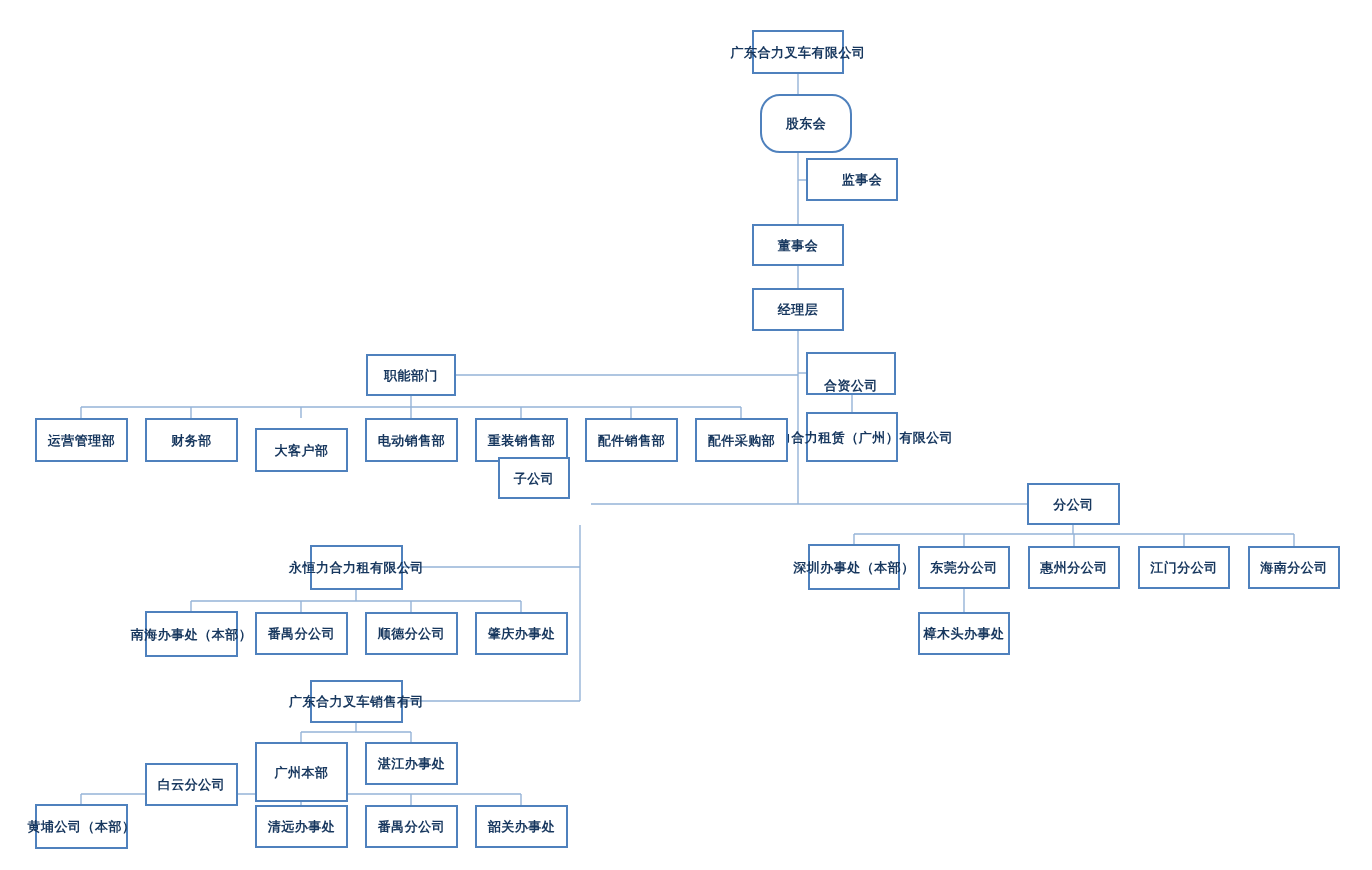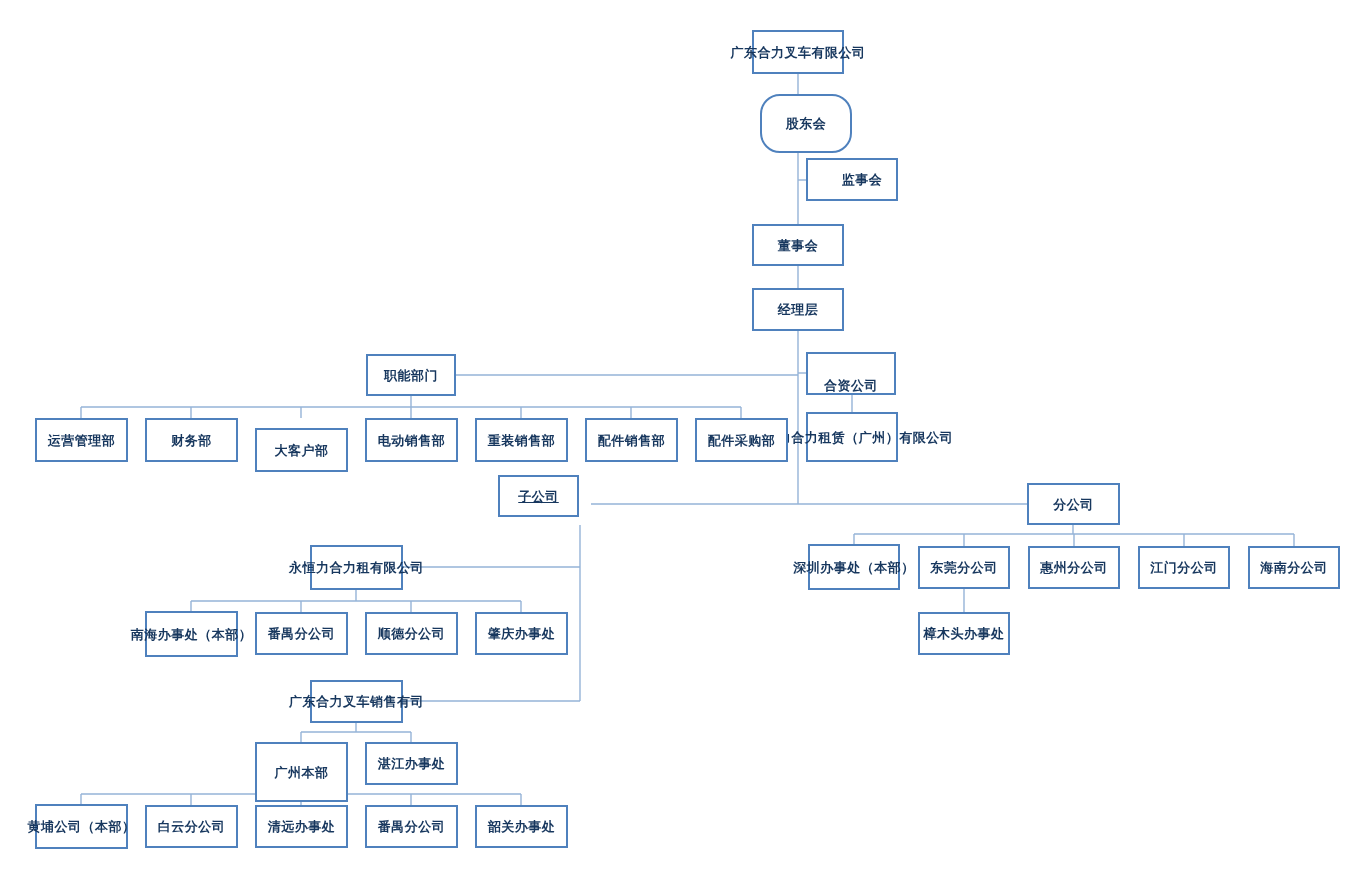--- a/index.html
+++ b/index.html
@@ -120,21 +120,21 @@
     </div>
     <div class="node" style="left: 475px; top: 418px; width: 93px; height: 44px;">
       <div class="node-line">重装销售部</div>
     </div>
     <div class="node" style="left: 585px; top: 418px; width: 93px; height: 44px;">
       <div class="node-line">配件销售部</div>
     </div>
     <div class="node" style="left: 695px; top: 418px; width: 93px; height: 44px;">
       <div class="node-line">配件采购部</div>
     </div>
-    <div class="node" style="left: 498px; top: 475px; width: 81px; height: 42px; text-decoration: underline;">
+    <div class="node" style="left: 498px; top: 457px; width: 72px; height: 42px;">
       <div class="node-line">子公司</div>
     </div>
     <div class="node" style="left: 1027px; top: 483px; width: 93px; height: 42px;">
       <div class="node-line">分公司</div>
     </div>
     <div class="node" style="left: 808px; top: 544px; width: 92px; height: 46px;">
       <div class="node-line">深圳办事处</div>
       <div class="node-line">（本部）</div>
     </div>
     <div class="node" style="left: 918px; top: 546px; width: 92px; height: 43px;">
@@ -176,21 +176,21 @@
     <div class="node" style="left: 255px; top: 742px; width: 93px; height: 60px;">
       <div class="node-line">广州本部</div>
     </div>
     <div class="node" style="left: 365px; top: 742px; width: 93px; height: 43px;">
       <div class="node-line">湛江办事处</div>
     </div>
     <div class="node" style="left: 35px; top: 804px; width: 93px; height: 45px;">
       <div class="node-line">黄埔公司</div>
       <div class="node-line">（本部）</div>
     </div>
-    <div class="node" style="left: 145px; top: 805px; width: 93px; height: 43px;">
+    <div class="node" style="left: 145px; top: 763px; width: 93px; height: 43px;">
       <div class="node-line">白云分公司</div>
     </div>
     <div class="node" style="left: 255px; top: 805px; width: 93px; height: 43px;">
       <div class="node-line">清远办事处</div>
     </div>
     <div class="node" style="left: 365px; top: 805px; width: 93px; height: 43px;">
       <div class="node-line">番禺分公司</div>
     </div>
     <div class="node" style="left: 475px; top: 805px; width: 93px; height: 43px;">
       <div class="node-line">韶关办事处</div>

